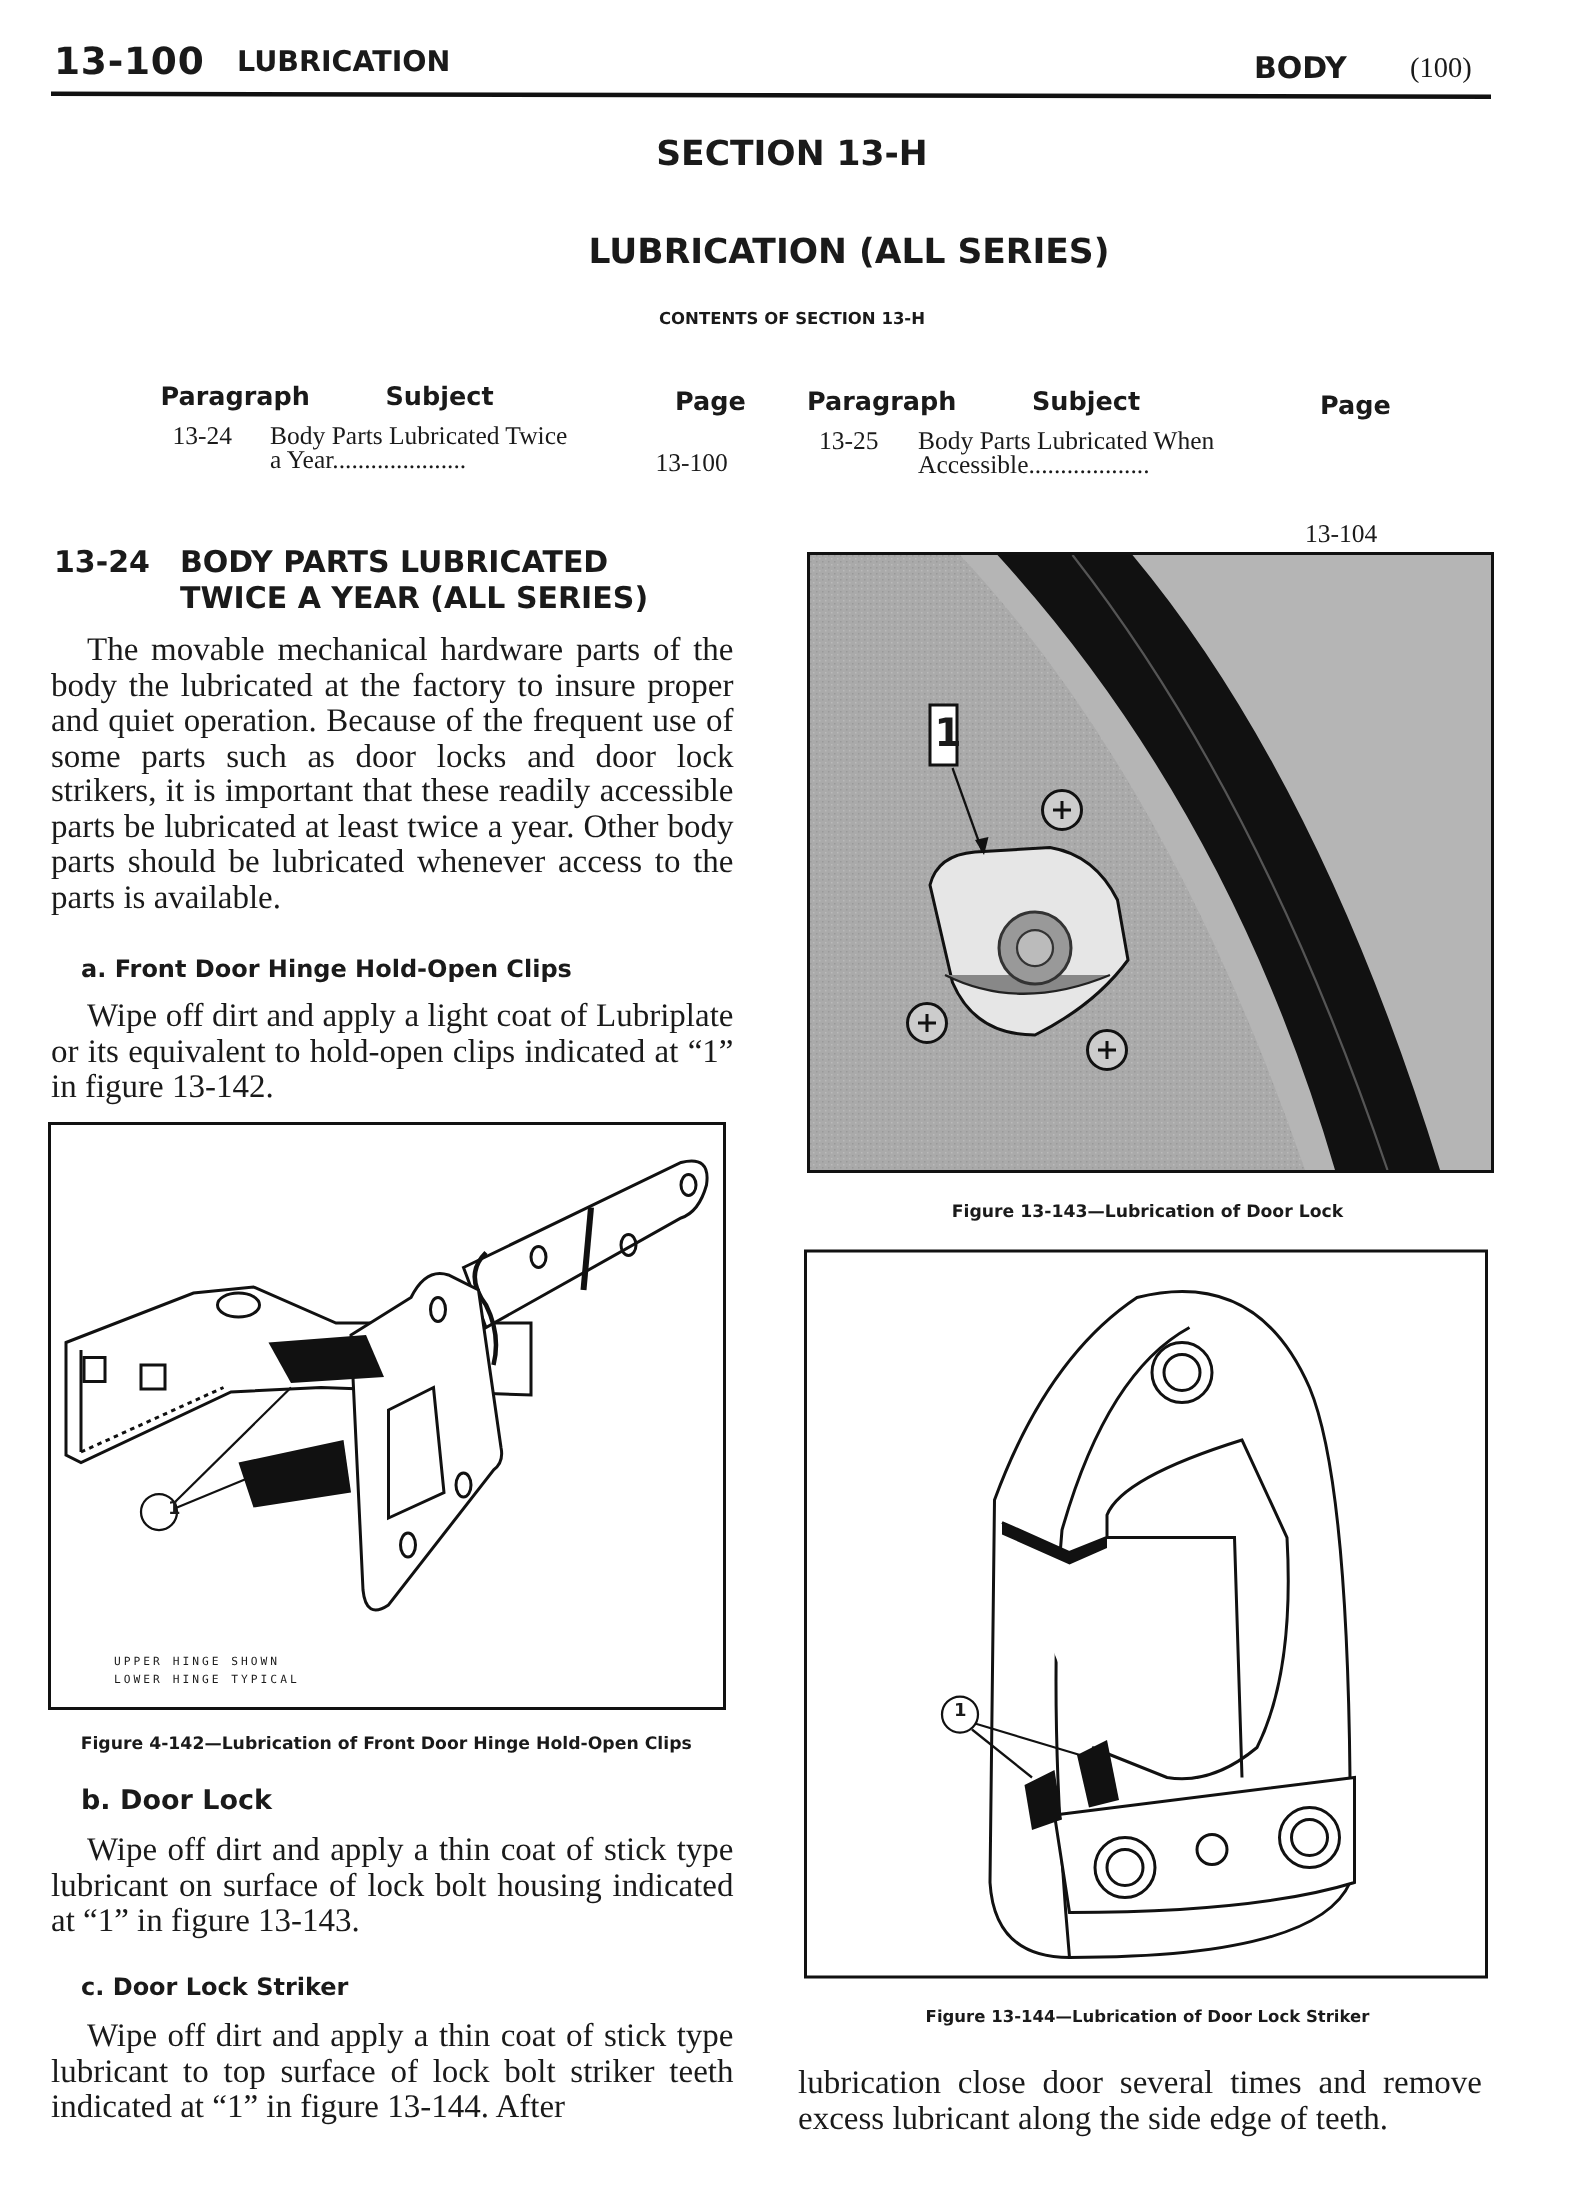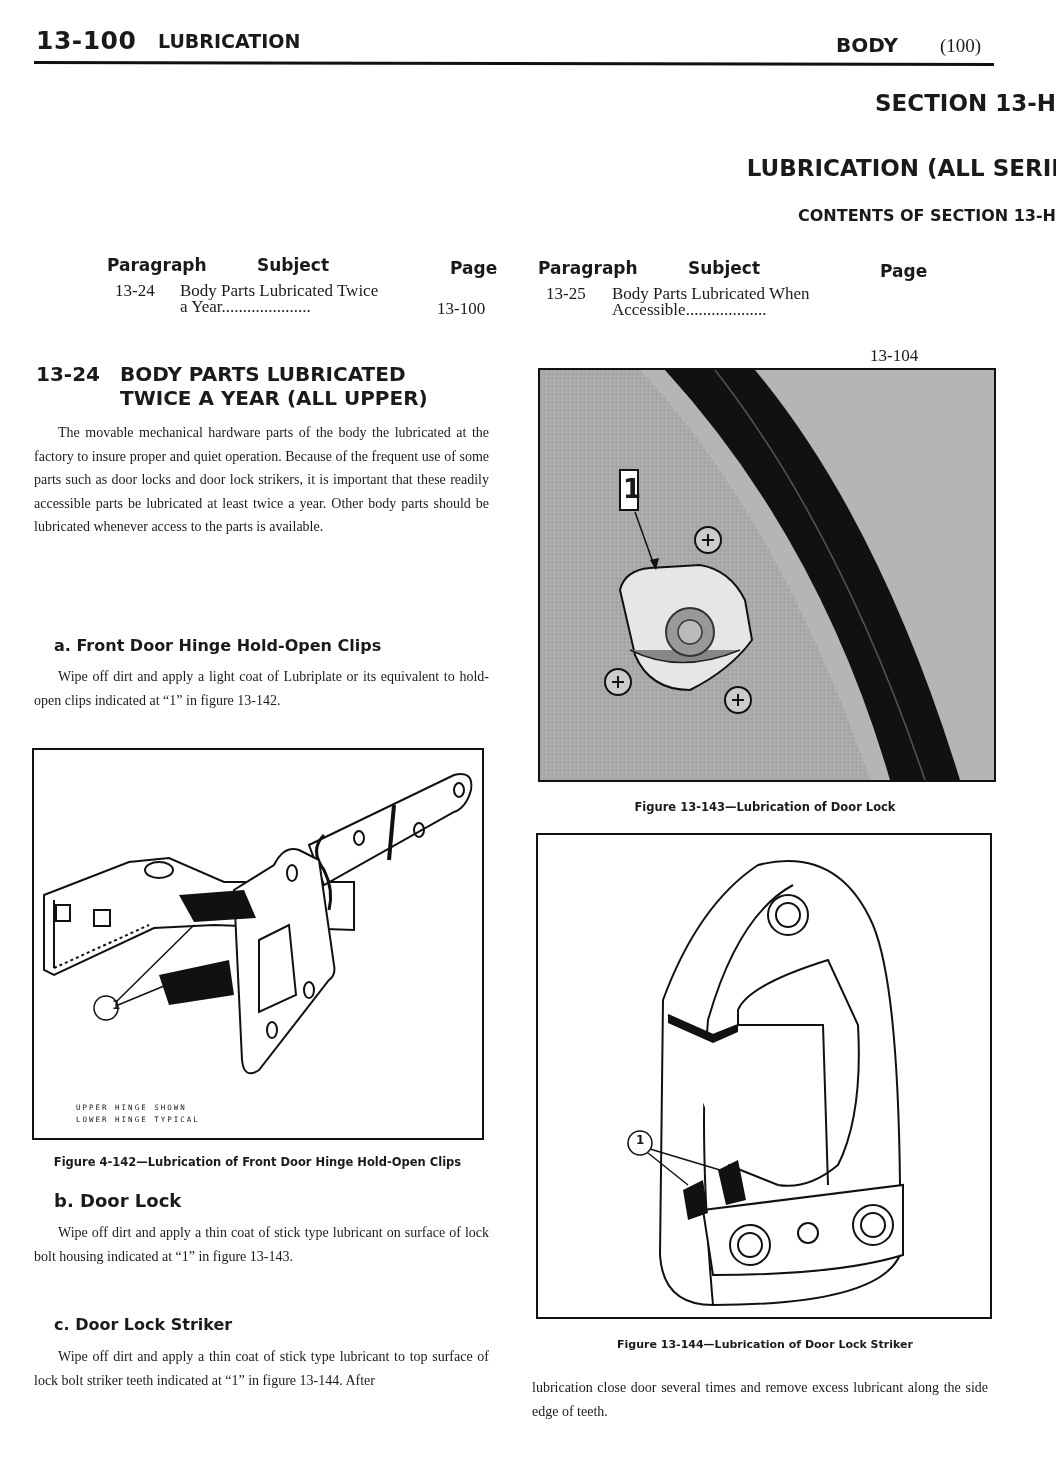--- a/index.html
+++ b/index.html
@@ -8,32 +8,32 @@
     .serif { font-family: "Liberation Serif", "DejaVu Serif", serif; text-align: right; }
     .abs { position: absolute; }
 
     
     .hdr-num { left: 36px; top: 26px; font-size: 25px; letter-spacing: 0.5px; }
     .hdr-title { left: 158px; top: 30px; font-size: 19px; }
     .hdr-body { left: 836px; top: 33px; font-size: 20px; }
     .hdr-page { left: 940px; top: 35px; font-size: 19px; font-weight: normal; }
     .hdr-rule { left: 34px; top: 62px; width: 960px; height: 3px; background: #111; transform: rotate(0.12deg); }
 
-    .center { left: 0; width: 1056px; text-align: right; }
+    .center { left: 0; width: 1056px; text-align: center; }
     .sec-title { top: 90px; font-size: 23px; }
     .sec-sub { top: 155px; font-size: 23px; padding-left: 38px; }
-    .contents-title { top: 206px; font-size: 16px; }
+    .contents-title { top: 206px; font-size: 11px; }
 
     
     .toc-head { font-size: 17px; top: 255px; }
     .toc-cell { font-size: 17px; line-height: 16px; }
 
     
     .h2 { font-size: 20px; line-height: 25px; }
-    .para { font-size: 14px; line-height: 23.5px; text-align: justify; text-align-last: left; width: 455px; left: 34px; }
+    .para { font-size: 22px; line-height: 23.5px; text-align: justify; text-align-last: left; width: 455px; left: 34px; }
     .indent { text-indent: 24px; }
     .h3 { font-size: 16px; left: 54px; }
 
     .figure { border: 2px solid #111; background: #fff; }
     .caption { font-size: 11.5px; text-align: center; }
     .photo { background: #a8a8a8; overflow: hidden; }
   </style>
 </head>
 <body>
 
@@ -69,21 +69,21 @@
     <div class="abs serif toc-cell" style="left:612px; top:286px;">Body Parts Lubricated When</div>
     <div class="abs serif toc-cell" style="left:612px; top:302px;">
       <span>Accessible</span><span>...................</span>
     </div>
     <div class="abs serif toc-cell" style="left:870px; top:304px;margin-top:44px;">13-104</div>
   </div>
 </div>
 
 <div class="abs sans h2" style="left:36px; top:362px;">13-24</div>
 <div class="abs sans h2" style="left:120px; top:362px;">BODY PARTS LUBRICATED</div>
-<div class="abs sans h2" style="left:120px; top:386px;">TWICE A YEAR (ALL UPPER)</div>
+<div class="abs sans h2" style="left:120px; top:386px;">TWICE A YEAR (ALL SERIES)</div>
 
 <div class="abs serif para indent" style="top:421px;">The movable mechanical hardware parts of the body the lubricated at the factory to insure proper and quiet operation. Because of the frequent use of some parts such as door locks and door lock strikers, it is important that these readily accessible parts be lubricated at least twice a year. Other body parts should be lubricated whenever access to the parts is available.</div>
 
 <div class="abs sans h3" style="top:636px;">
   <span>a.</span>
   <span>Front Door Hinge Hold-Open Clips</span>
 </div>
 <div class="abs serif para indent" style="top:665px;">Wipe off dirt and apply a light coat of Lubriplate or its equivalent to hold-open clips indicated at “1” in figure 13-142.</div>
 
 <div class="abs figure" style="left:32px; top:748px; width:448px; height:388px;">

